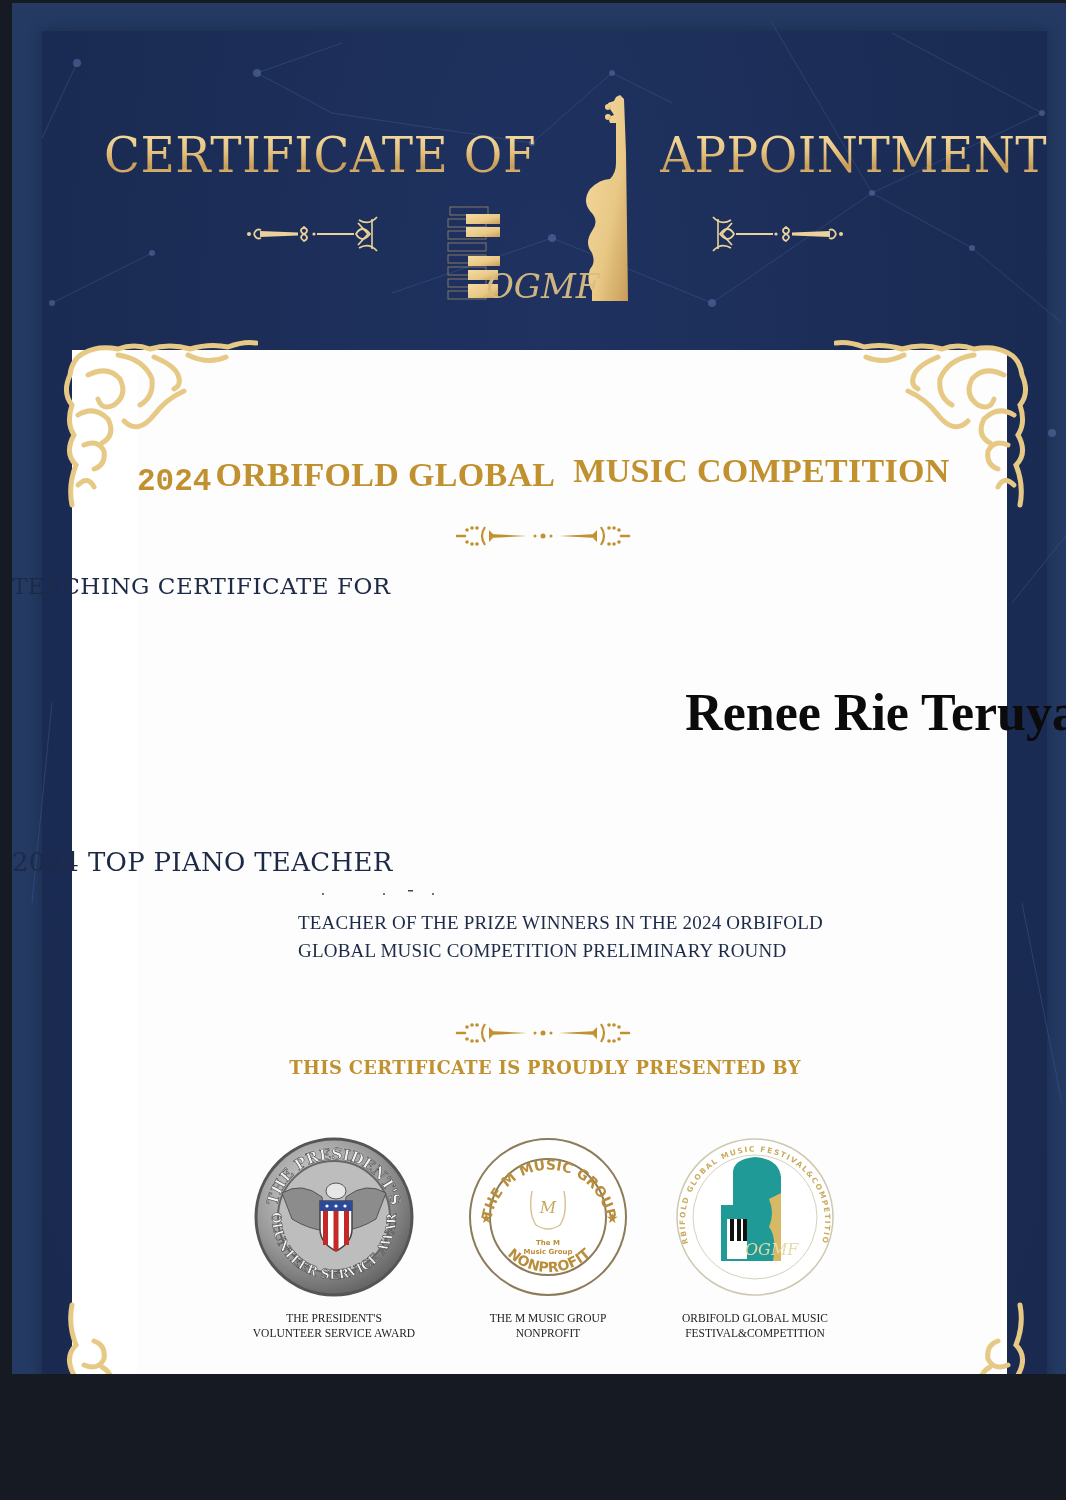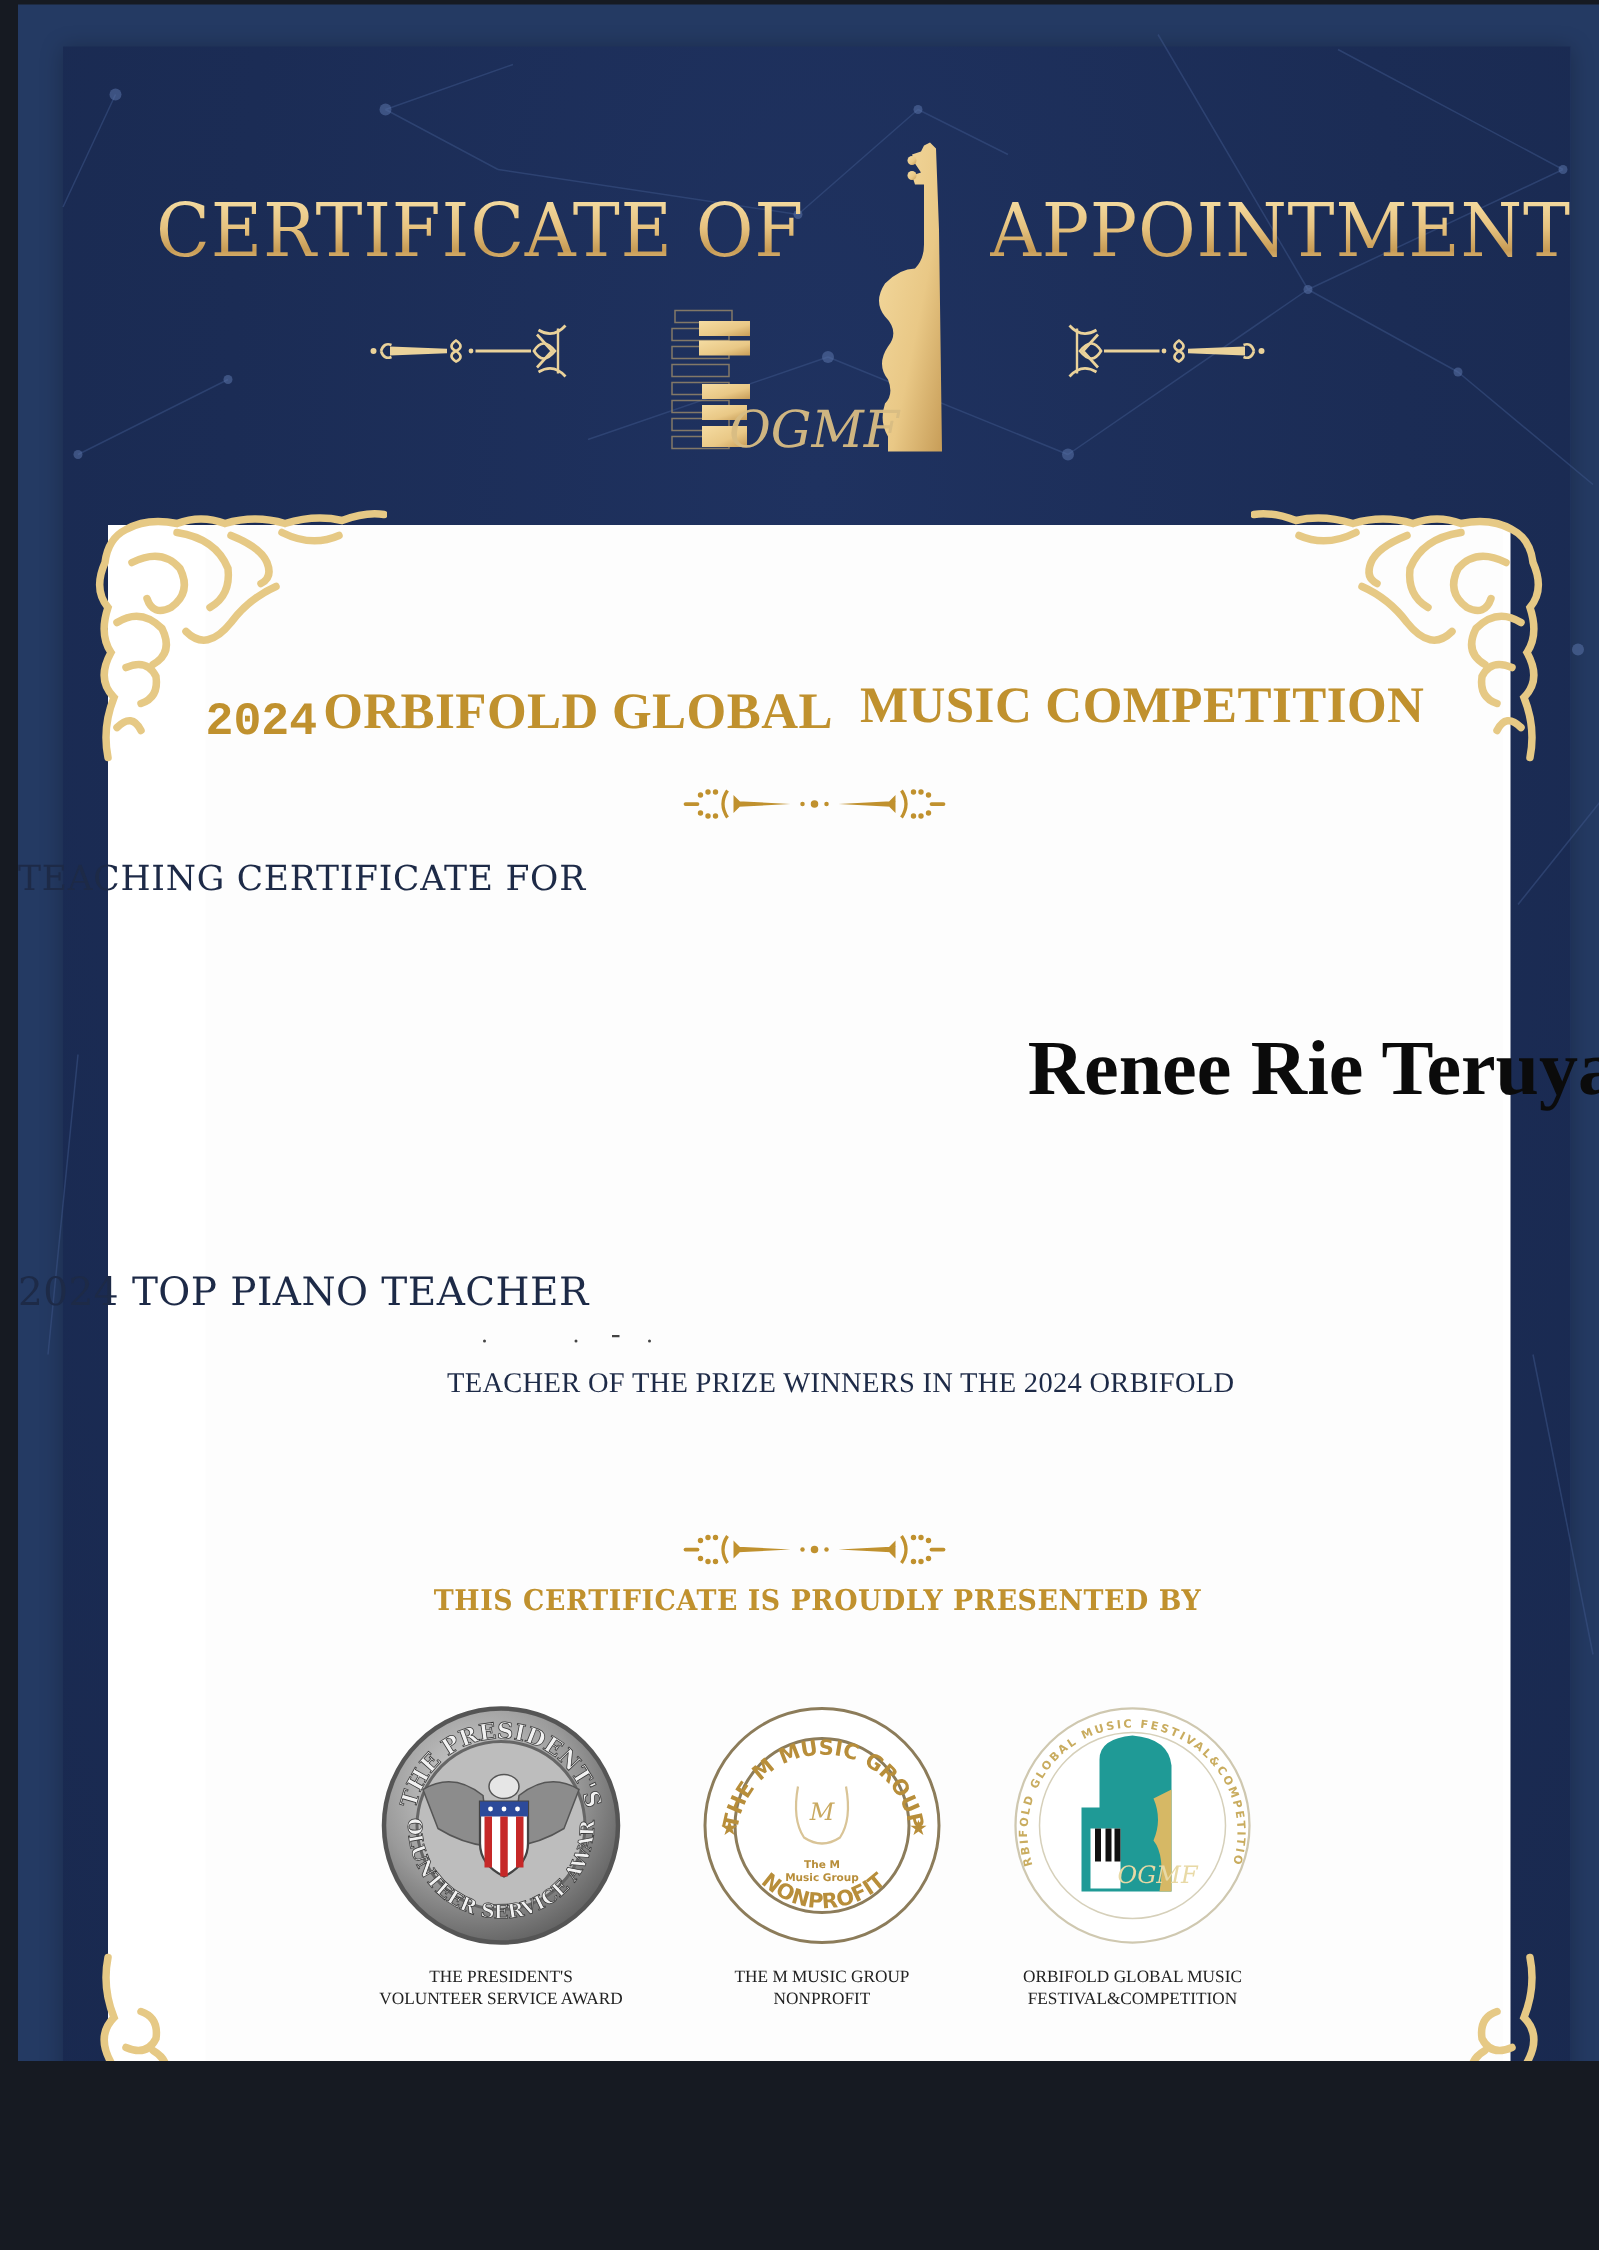--- a/index.html
+++ b/index.html
@@ -294,20 +294,21 @@
     <g fill="#444">
         <circle cx="2" cy="6" r="1"></circle>
         <circle cx="63" cy="6" r="1"></circle>
         <rect x="87" y="2" width="5" height="1.5"></rect>
         <circle cx="112" cy="6" r="1"></circle>
       </g>
   </svg>
 
   <div class="award-desc">
     <div>TEACHER OF THE PRIZE WINNERS IN THE 2024 ORBIFOLD</div>
+    <div>GLOBAL MUSIC COMPETITION PRELIMINARY ROUND</div>
   </div>
 
   <svg class="divider divider-2" width="180" height="30" viewBox="0 0 180 30">
     <g fill="#c0912e" stroke="#c0912e">
       <path d="M4 15 L12 15" stroke-width="2.5" stroke-linecap="round"></path>
       <circle cx="14" cy="9" r="1.8" stroke="none"></circle>
         <circle cx="19" cy="7" r="1.8" stroke="none"></circle>
         <circle cx="24" cy="7" r="1.8" stroke="none"></circle>
       <circle cx="14" cy="21" r="1.8" stroke="none"></circle>
         <circle cx="19" cy="23" r="1.8" stroke="none"></circle>

